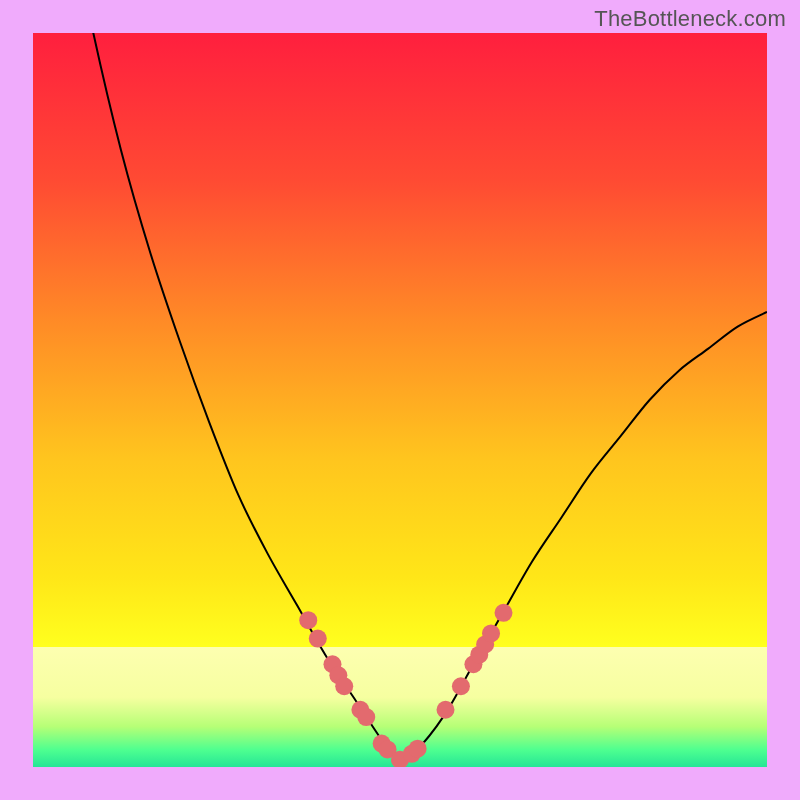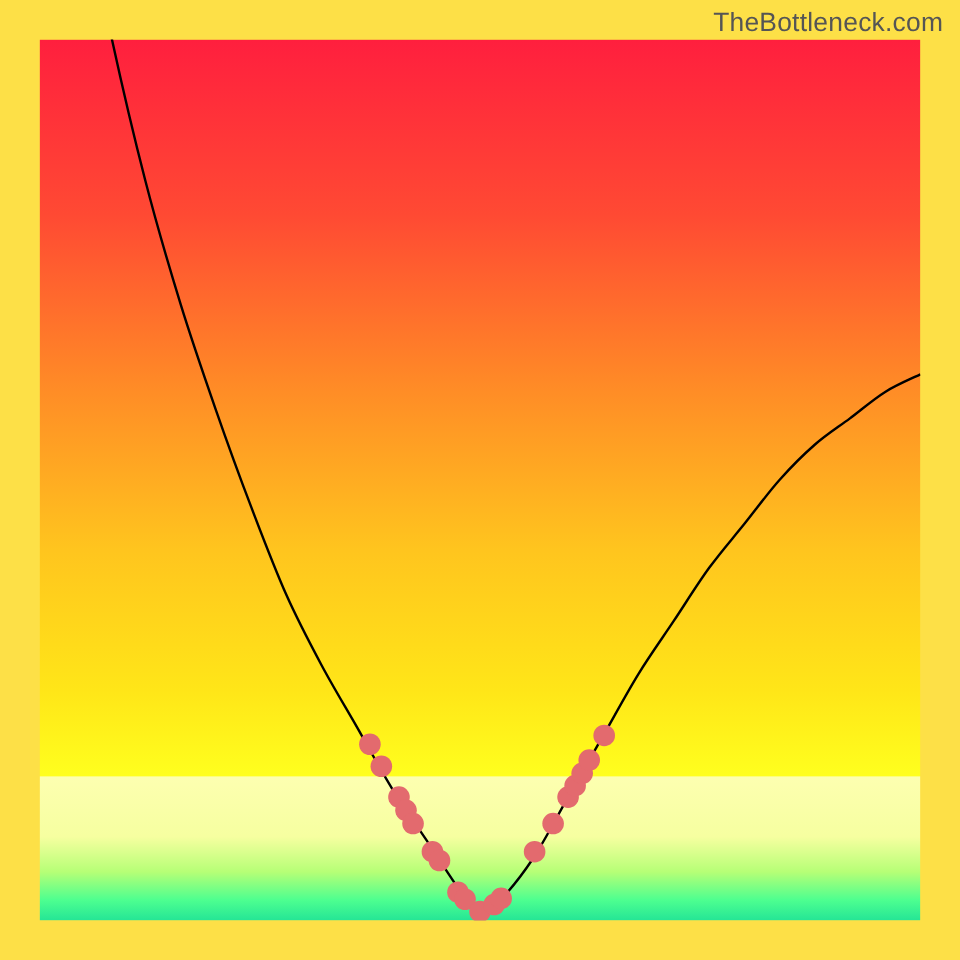--- a/index.html
+++ b/index.html
@@ -8,21 +8,21 @@
     width: 800px;
     height: 800px;
     overflow: hidden;
     background: #000;
     font-family: Arial, Helvetica, sans-serif;
   }
   #stage {
     position: relative;
     width: 800px;
     height: 800px;
-    background: #fde047;
+    background: #f0abfc;
   }
   #plot-area {
     position: absolute;
     box-sizing: border-box;
   }
   #gradient-bg {
     position: absolute;
     inset: 0;
   }
   #curve-svg {

